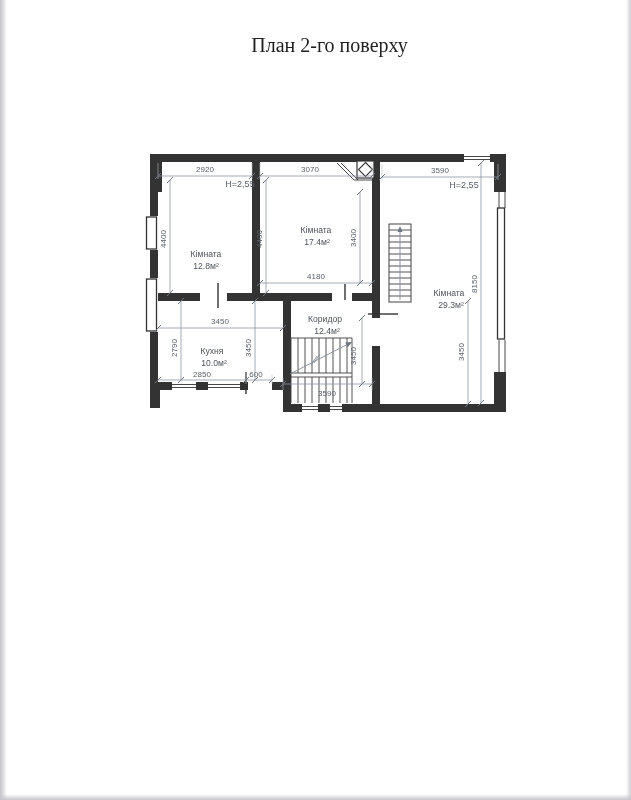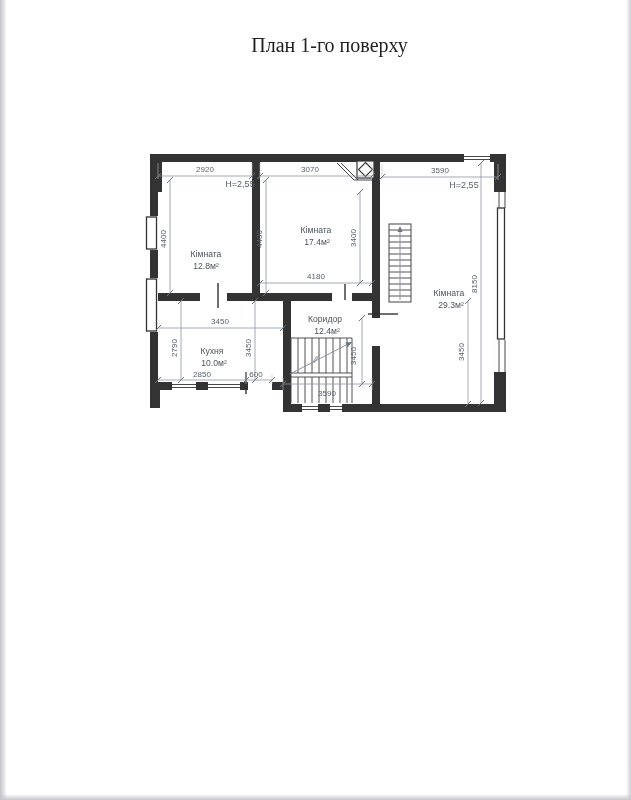--- a/index.html
+++ b/index.html
@@ -30,21 +30,21 @@
   .arrowhead{fill:#6d7680;}
   .doorleaf{stroke:var(--wall);stroke-width:1.4;fill:none;}
   .dimtext{font:8px "Liberation Sans",sans-serif;fill:var(--dim-text);}
   .htext{font:9px "Liberation Sans",sans-serif;fill:var(--dim-text);}
   .roomname{font:8.6px "Liberation Sans",sans-serif;fill:var(--room-text);}
 </style>
 </head>
 <body>
 
 <div class="page">
-  <div class="title">План 1-го поверху</div>
+  <div class="title">План 2-го поверху</div>
 
   <svg class="plan-svg" viewBox="140 140 380 285" xmlns="http://www.w3.org/2000/svg">
 
     <g>
 
       <rect class="wall" x="150" y="154" width="356" height="8"></rect>
       <rect class="wall" x="150" y="154" width="12" height="38"></rect>
       <rect class="wall" x="494" y="154" width="12" height="38"></rect>
 
       <rect x="464" y="154" width="26" height="8" fill="#ffffff"></rect>

